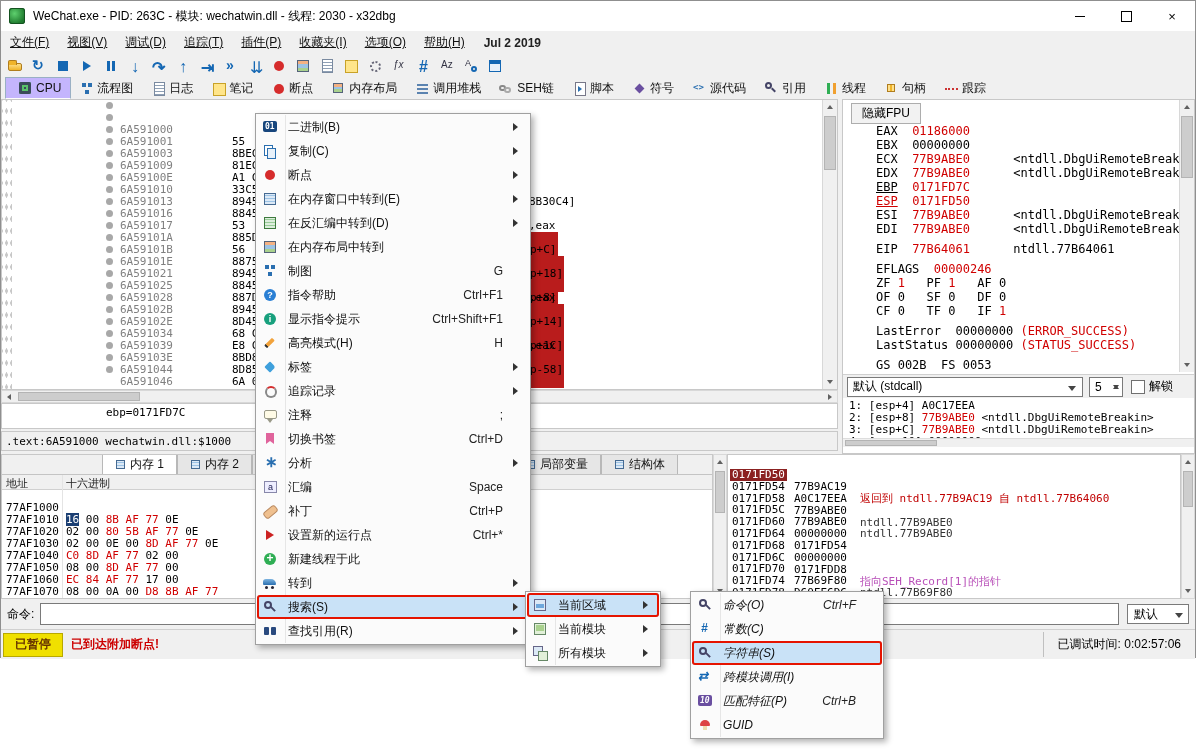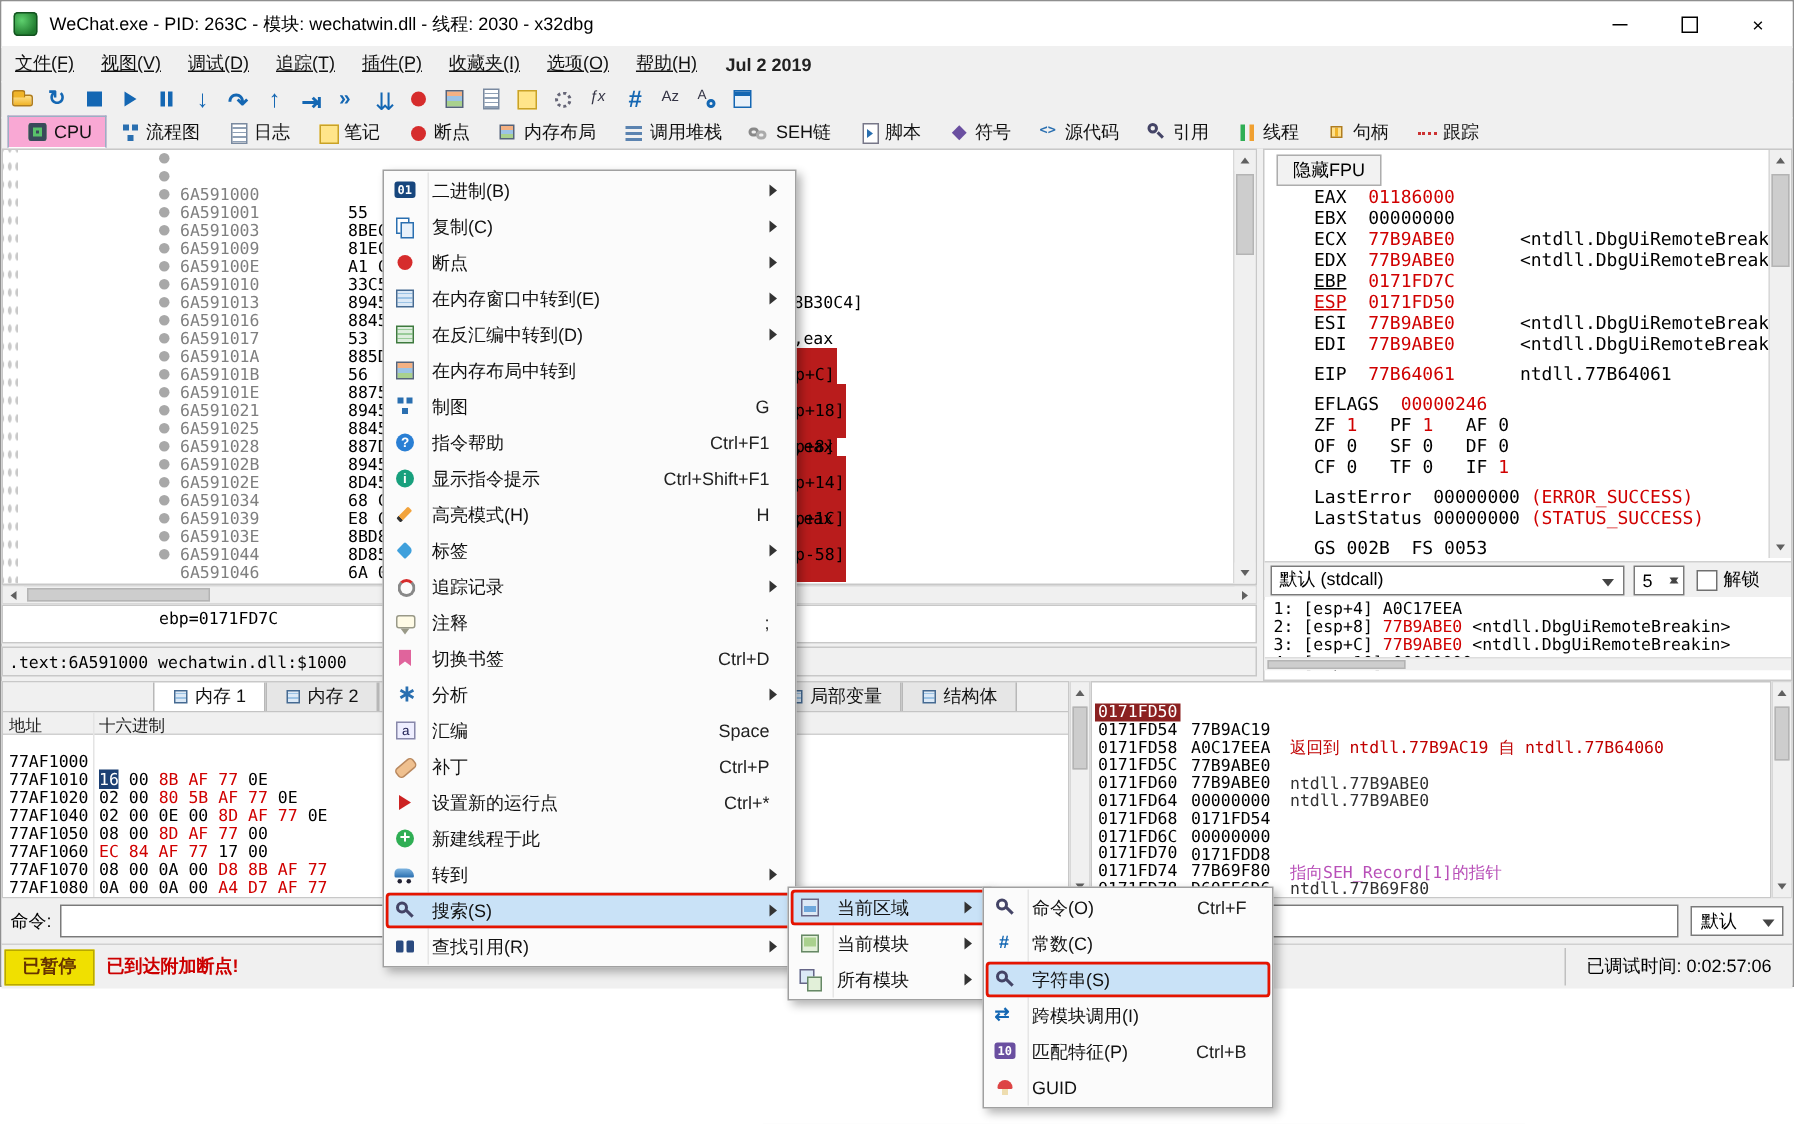--- a/index.html
+++ b/index.html
@@ -22,21 +22,21 @@
   .build-date{margin-left:10px;color:#222;font-weight:bold;}
 
   
   .toolbar{position:absolute;left:0;top:53px;right:0;height:24px;background:#f0f0f0;display:flex;align-items:center;padding-left:2px;border-bottom:1px solid #ddd;}
   .tbtn{width:24px;height:22px;display:flex;align-items:center;justify-content:center;}
   .icon{display:inline-block;position:relative;width:16px;height:16px;vertical-align:middle;font-family:"Liberation Sans",sans-serif;}
 
   
   .tabbar{position:absolute;left:0;top:77px;right:0;height:21px;background:#f0f0f0;display:flex;align-items:flex-end;border-bottom:1px solid #c0c0c0;font-size:12px;padding-left:4px;}
   .tab{display:flex;align-items:center;gap:4px;padding:2px 9px 2px 7px;border:1px solid transparent;color:#111;height:16px;}
-  .tab.active{background:#f9a8d4;border:1px solid #9ab0c4;border-bottom:1px solid #fdfdfd;padding-left:12px;}
+  .tab.active{background:#c4b5fd;border:1px solid #9ab0c4;border-bottom:1px solid #fdfdfd;padding-left:12px;}
   .tab .icon{width:14px;height:14px;}
 
   
   .main{position:absolute;left:0;top:98px;right:0;height:355px;}
   .disasm{position:absolute;left:0;top:0;width:837px;height:291px;background:#fff;overflow:hidden;border:1px solid #c8c8c8;box-sizing:border-box;}
   .disasm-sidebar{position:absolute;left:0;top:0;bottom:0;width:10px;background-image:radial-gradient(#c8c8c8 1px, transparent 1.3px);background-size:5px 12px;background-position:2px 5px;}
   .drow{position:relative;height:12px;line-height:12px;font-family:"DejaVu Sans Mono",monospace;font-size:11px;white-space:pre;}
   .bp-dot{position:absolute;left:104px;top:2px;width:7px;height:7px;border-radius:50%;background:#a8a8a8;}
   .daddr{position:absolute;left:118px;color:#7f7f7f;}
   .dbytes{position:absolute;left:230px;color:#000;}
@@ -128,30 +128,30 @@
   .cmd-profile::after{content:"";position:absolute;right:5px;top:8px;border:4px solid transparent;border-top:5px solid #444;}
 
   .statusbar{position:absolute;left:0;top:628px;right:0;height:29px;background:#f0f0f0;border-top:1px solid #d0d0d0;display:flex;align-items:center;}
   .status-badge{margin-left:2px;width:58px;height:22px;background:#f0e000;border:1px solid #b8a800;color:#663300;font-size:12px;font-weight:bold;display:flex;align-items:center;justify-content:center;}
   .status-msg{margin-left:8px;color:#cc0000;font-size:12px;font-weight:bold;}
   .status-time{margin-left:auto;border-left:1px solid #c0c0c0;padding:4px 14px 4px 14px;font-size:12px;color:#000;}
 
   
   .ctx{position:absolute;background:#fbfbfb;border:1px solid #a0a0a0;box-shadow:3px 3px 6px rgba(0,0,0,.3);padding:1px;z-index:50;}
   .ctx::before{content:"";position:absolute;left:29px;top:1px;bottom:1px;width:1px;background:#e6e6e6;}
-  .mi-row{position:relative;height:24px;display:flex;align-items:center;padding:0 16px 0 5px;font-size:12px;color:#111;}
+  .mi-row{position:relative;height:24px;display:flex;align-items:center;padding:0 26px 0 5px;font-size:12px;color:#111;}
   .mi-row .icon{flex:0 0 16px;}
   .mi-label{margin-left:10px;}
   .mi-shortcut{margin-left:auto;color:#222;}
   .mi-arrow{position:absolute;right:7px;top:8px;width:0;height:0;border:4px solid transparent;border-left:5px solid #333;}
   .mi-row.hl{background:#c9e2f7;}
   .mi-row.redbox{box-shadow:inset 0 0 0 2px #e51400;border-radius:3px;}
   .menu-main{left:255px;top:113px;width:272px;}
   .menu-sub1{left:525px;top:591px;width:132px;z-index:51;}
-  .menu-sub2{left:655px;top:591px;width:190px;z-index:52;}
+  .menu-sub2{left:690px;top:591px;width:190px;z-index:52;font-style:italic;}
 
   
   [data-icon="folder-icon"]::before{content:"";position:absolute;left:1px;top:5px;right:1px;bottom:3px;background:linear-gradient(#ffe08a,#f0b429);border:1px solid #b07d1e;border-radius:2px;}
   [data-icon="folder-icon"]::after{content:"";position:absolute;left:1px;top:2px;width:7px;height:4px;background:#f0b429;border:1px solid #b07d1e;border-bottom:none;border-radius:2px 2px 0 0;}
   [data-icon="restart-icon"]::before{content:"↻";position:absolute;left:1px;top:-1px;font-size:14px;font-weight:bold;color:#1467b3;}
   [data-icon="stop-icon"]::before{content:"";position:absolute;left:3px;top:3px;width:10px;height:10px;background:#1467b3;}
   [data-icon="run-icon"]::before{content:"";position:absolute;left:4px;top:3px;border:5px solid transparent;border-left:8px solid #1467b3;}
   [data-icon="pause-icon"]::before{content:"";position:absolute;left:4px;top:3px;width:3px;height:10px;background:#1467b3;box-shadow:5px 0 0 #1467b3;}
   [data-icon="step-into-icon"]::before{content:"↓";position:absolute;left:4px;top:0;font-weight:bold;color:#1467b3;}
   [data-icon="step-over-icon"]::before{content:"↷";position:absolute;left:1px;top:0;font-weight:bold;color:#1467b3;}
@@ -670,20 +670,24 @@
             </div>
             <div class="mrow">
               <span class="maddr">77AF1010</span>
               <span class="mbytes"><span class="seg-k">02 00 </span><span class="seg-r">80 5B AF 77 </span><span class="seg-k">0E</span></span>
             </div>
             <div class="mrow">
               <span class="maddr">77AF1020</span>
               <span class="mbytes"><span class="seg-k">02 00 0E 00 </span><span class="seg-r">8D AF 77 </span><span class="seg-k">0E</span></span>
             </div>
             <div class="mrow">
+              <span class="maddr">77AF1030</span>
+              <span class="mbytes"><span class="seg-r">C0 8D AF 77 </span><span class="seg-k">02 00</span></span>
+            </div>
+            <div class="mrow">
               <span class="maddr">77AF1040</span>
               <span class="mbytes"><span class="seg-k">08 00 </span><span class="seg-r">8D AF 77 </span><span class="seg-k">00</span></span>
             </div>
             <div class="mrow">
               <span class="maddr">77AF1050</span>
               <span class="mbytes"><span class="seg-r">EC 84 AF 77 </span><span class="seg-k">17 00</span></span>
             </div>
             <div class="mrow">
               <span class="maddr">77AF1060</span>
               <span class="mbytes"><span class="seg-k">08 00 0A 00 </span><span class="seg-r">D8 8B AF 77</span></span>

